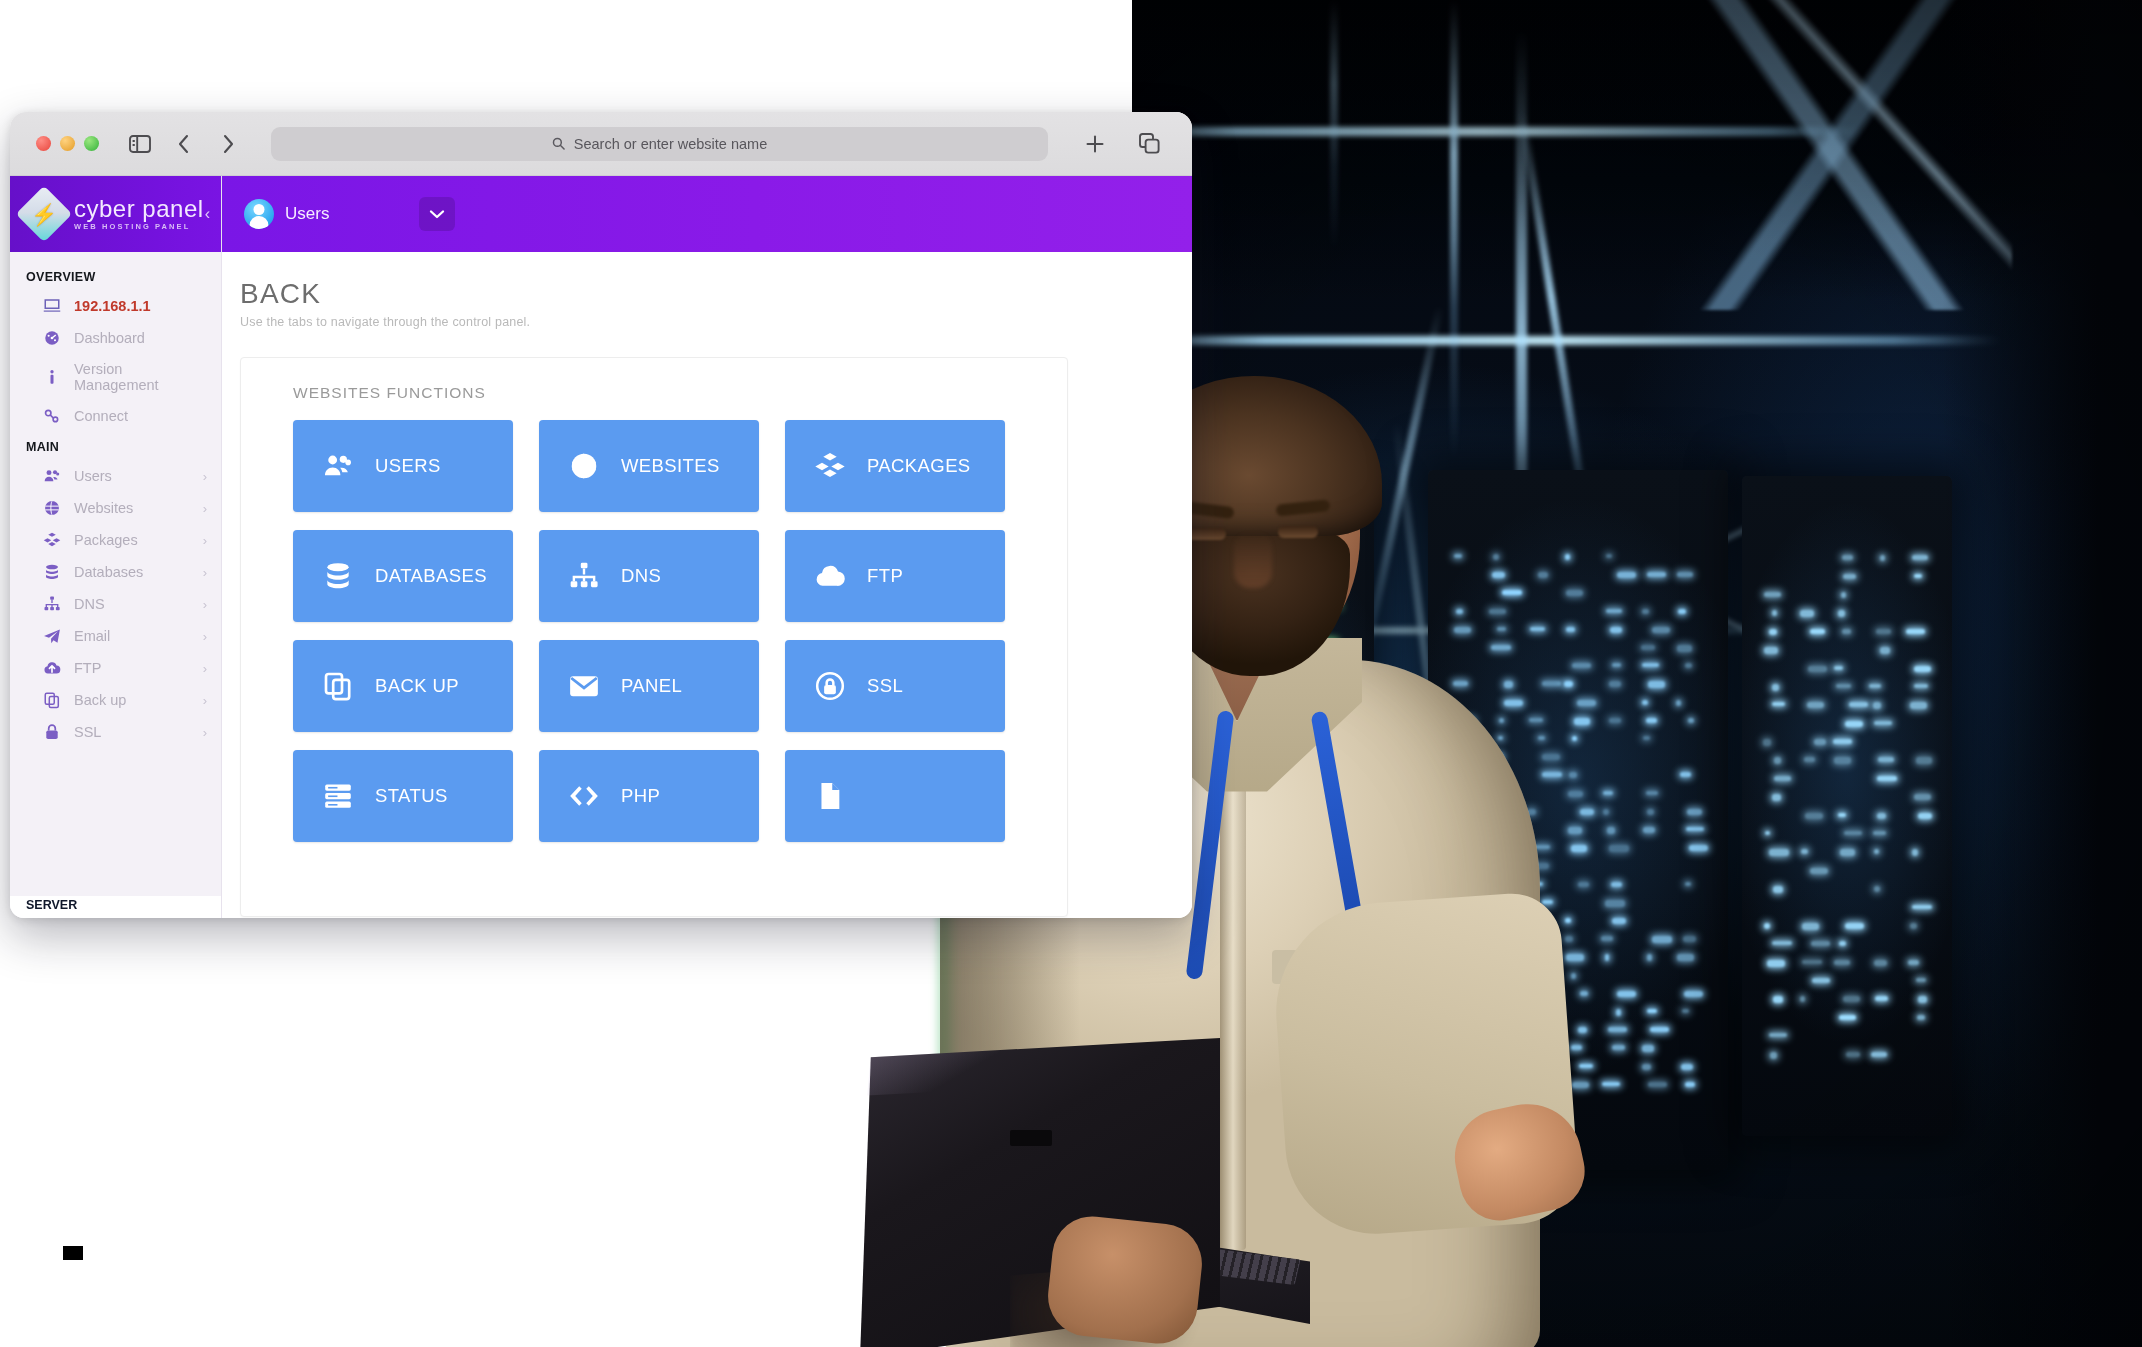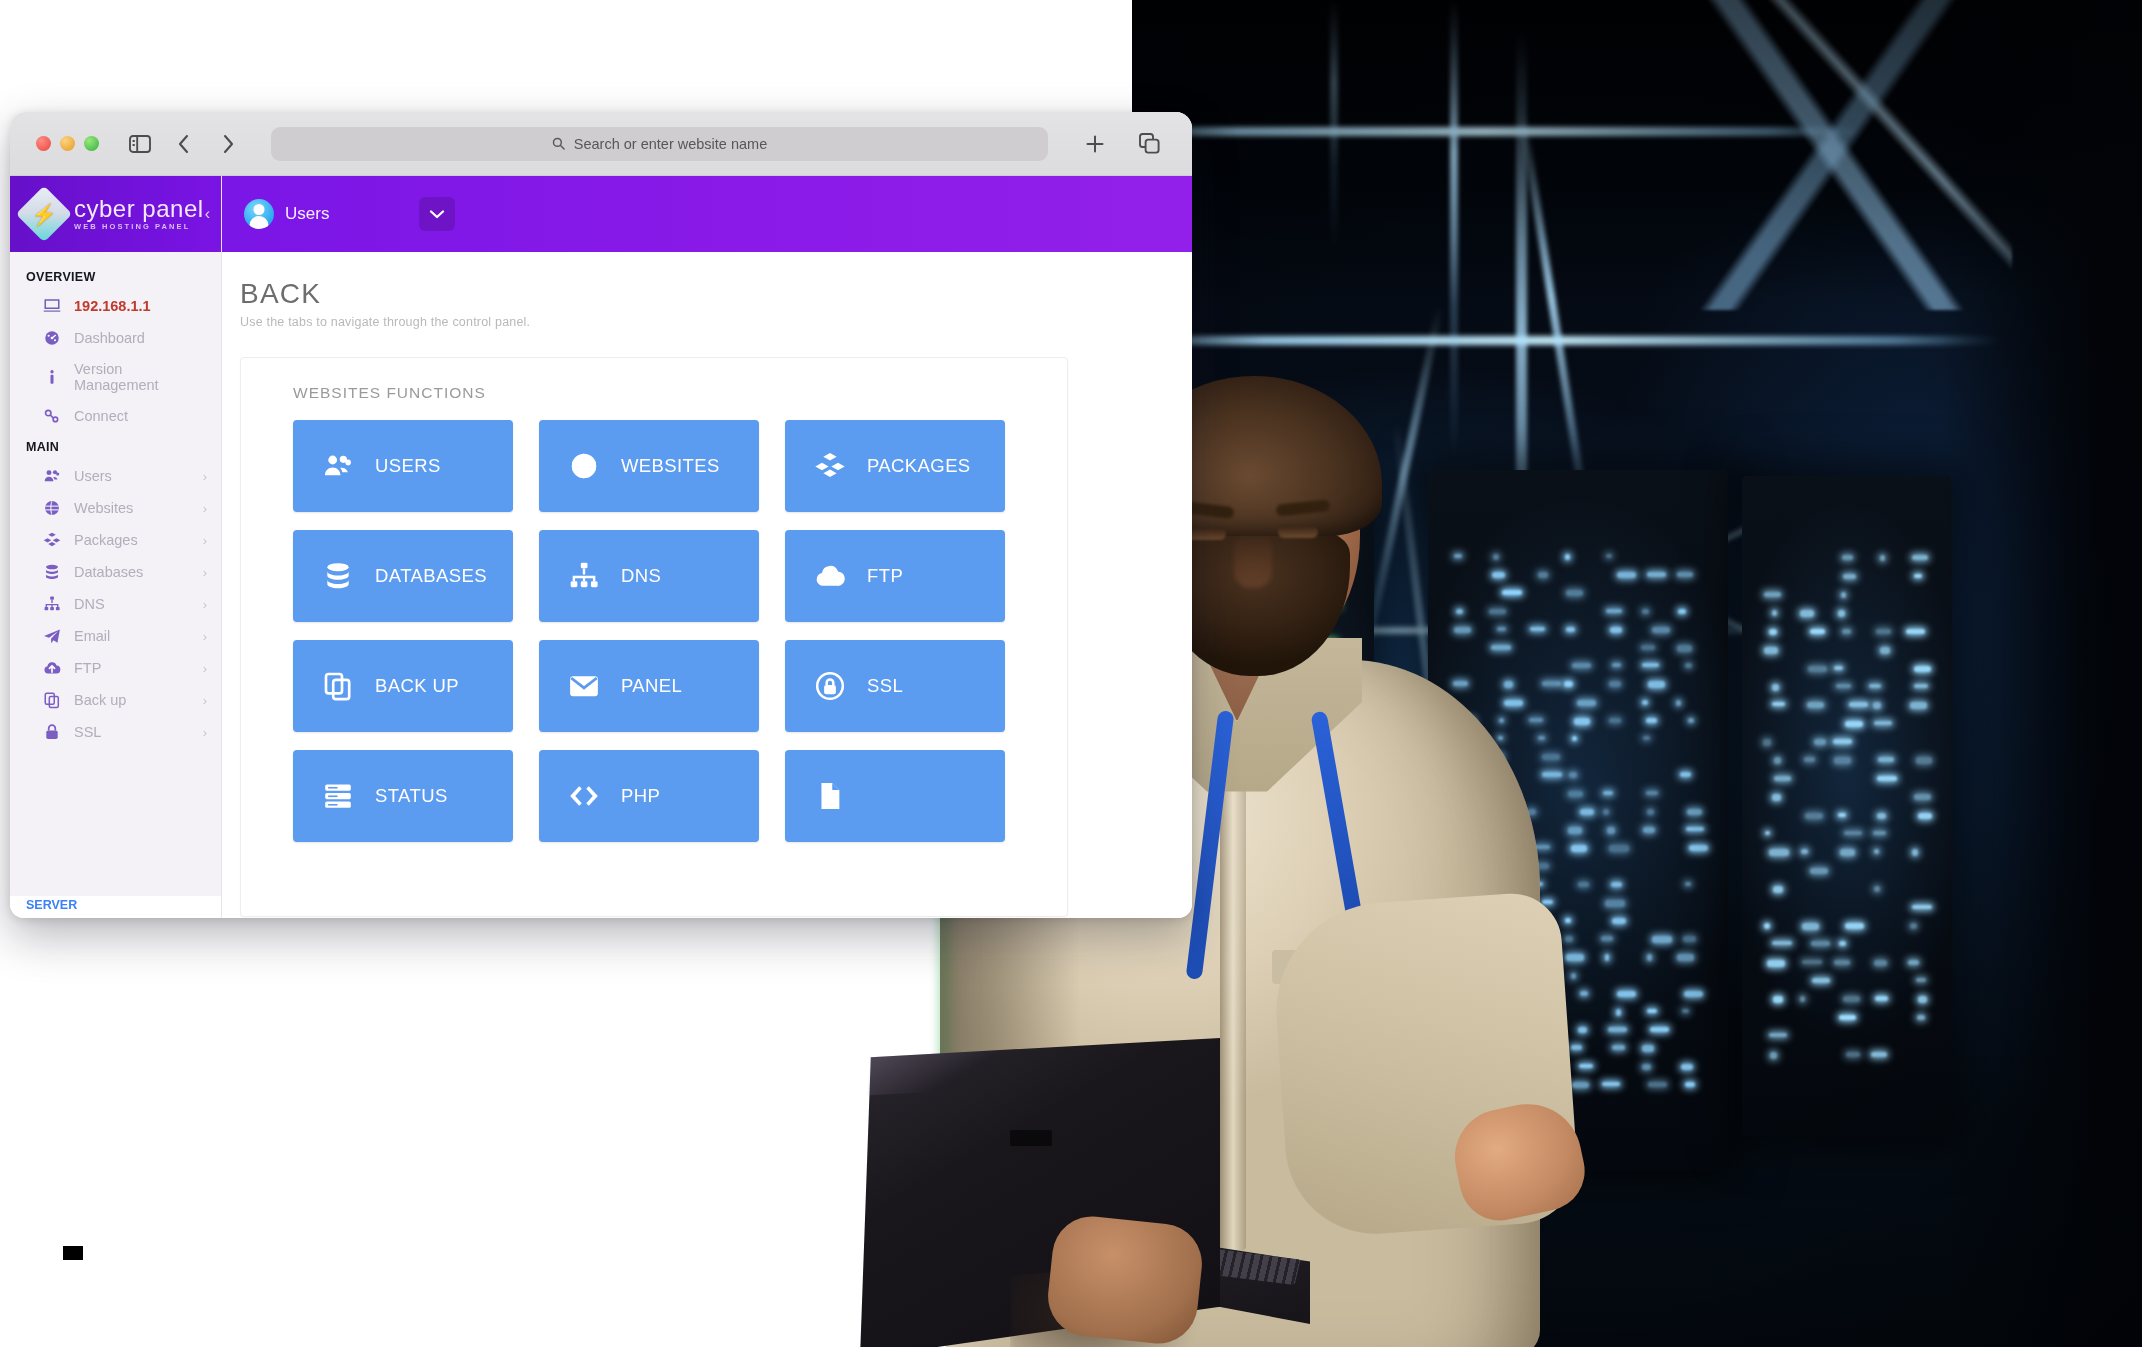--- a/index.html
+++ b/index.html
@@ -340,21 +340,21 @@
   .sb-item.active { color:#c0392b; font-weight:700; }
   .sb-ico {
     width:20px; flex:0 0 20px; display:flex; align-items:center; justify-content:center;
     color:#7b5ec4;
   }
   .sb-ico svg { display:block; }
   .sb-label { flex:1; }
   .sb-chev { color:#c9c4d2; font-size:13px; margin-right:2px; }
   .sb-bottom {
     padding:2px 0 6px 16px;
-    font-size:12.5px; font-weight:700; color:#3b82f6;
+    font-size:12.5px; font-weight:700; color:#0f172a;
     background:#ffffff;
   }
 
   
   .content { flex:1; background:#ffffff; position:relative; overflow:hidden; }
   .topbar {
     height:76px;
     background:linear-gradient(90deg,#7a16e6 0%,#8a1ae8 55%,#9320ea 100%);
     display:flex; align-items:center; padding:0 22px; gap:16px;
   }

